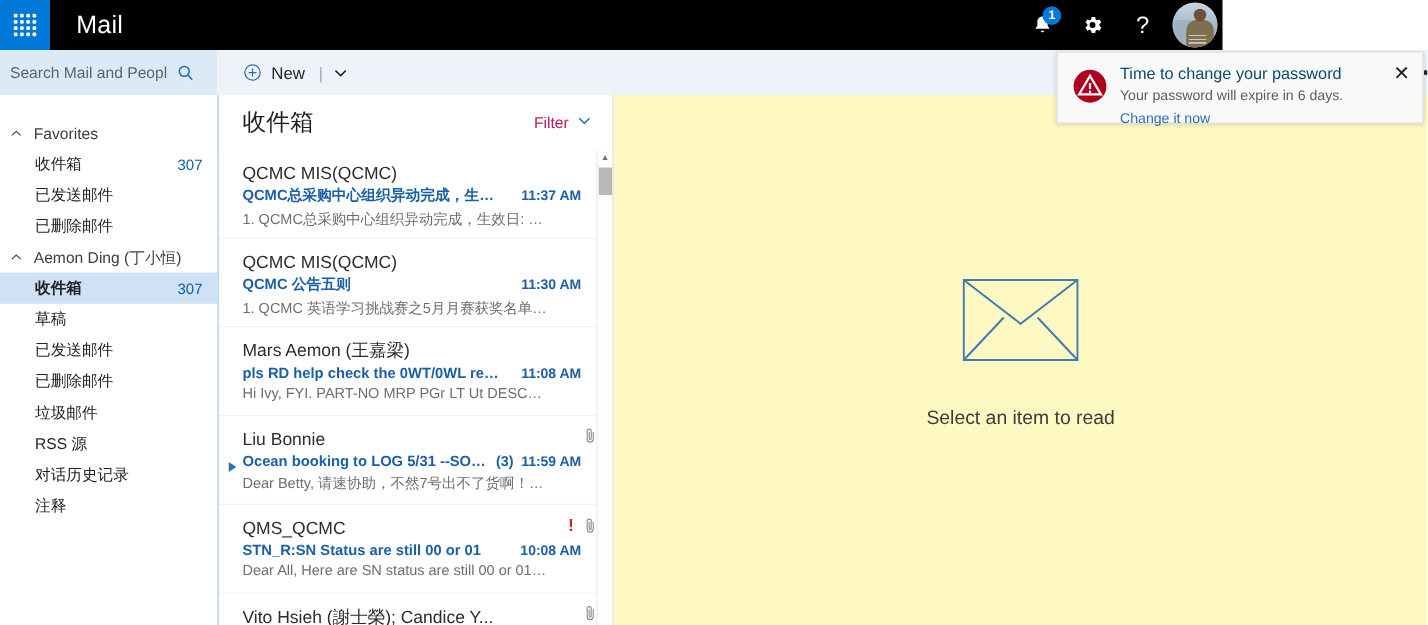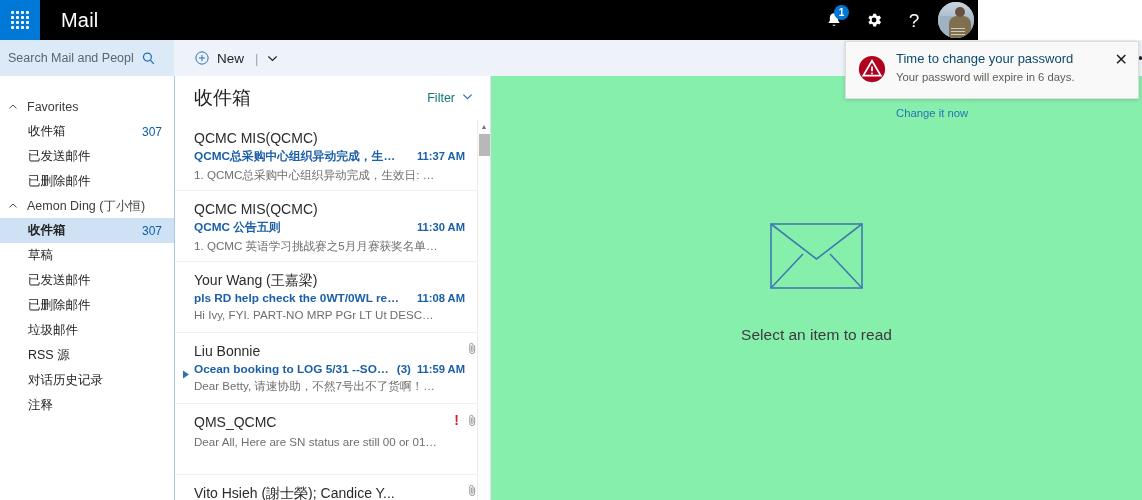--- a/index.html
+++ b/index.html
@@ -121,21 +121,21 @@
   .list-pane {
     position: absolute; top: 76px; left: 174px; width: 316px; height: 424px;
     background: #ffffff; border-left: 1px solid #a9c6e4; overflow: hidden;
   }
   .list-head {
     height: 44px; display: flex; align-items: center; justify-content: space-between;
     padding: 0 17px 0 19px;
   }
   .list-title { font-size: 19px; color: #1f1f1f; font-weight: 400; }
   .filter-btn {
-    display: flex; align-items: center; gap: 7px; color: #0f766e;
+    display: flex; align-items: center; gap: 7px; color: #be185d;
     font-size: 12.5px; cursor: pointer; margin-left: 36px;
   }
   .msg-scroll { position: relative; height: 380px; }
   .msg-row {
     position: relative; height: 71px; padding: 9px 25px 0 19px;
     border-bottom: 1px solid #f0f0f0; cursor: pointer; background: #fff;
   }
   .row-from {
     font-size: 14px; color: #23527c00; color: #2b2b2b; font-weight: 400;
     white-space: nowrap; overflow: hidden; text-overflow: ellipsis;
@@ -180,21 +180,21 @@
     color: #707070; font-size: 7px; cursor: pointer;
   }
   .lscroll .thumb {
     position: absolute; top: 14px; left: 1px; width: 11px; height: 22px;
     background: #b8b8b8; cursor: pointer;
   }
 
   
   .read-pane {
     position: absolute; top: 76px; left: 490px; width: 652px; height: 424px;
-    background: #86efac; border-left: 1px solid #dfe3e8;
+    background: #fef9c3; border-left: 1px solid #dfe3e8;
     display: flex; flex-direction: column; align-items: center;
     justify-content: flex-start; padding-top: 147px;
   }
   .env { width: 93px; height: 66px; }
   .env rect { fill: none; stroke: #3f7cb0; stroke-width: 1.6; }
   .env path { fill: none; stroke: #3f7cb0; stroke-width: 1.6; }
   .read-title { margin-top: 37px; font-size: 15.5px; color: #3c3c3c; }
   .read-link {
     margin-top: 13px; font-size: 12.8px; color: #2a72b5; cursor: pointer;
   }
@@ -203,21 +203,21 @@
   .notif {
     position: absolute; top: 41px; left: 845px; width: 294px; height: 58px;
     background: #f9f9f9; border: 1px solid #dcdcdc;
     box-shadow: 0 1px 4px rgba(0,0,0,.16);
     display: flex; padding: 9px 10px 0 12px;
   }
   .notif-icon { flex: 0 0 30px; padding-top: 4px; }
   .notif-body { flex: 1; padding-left: 8px; }
   .notif-title { font-size: 13px; color: #0c4a6e; line-height: 16px; }
   .notif-sub { font-size: 11.3px; color: #5c5c5c; margin-top: 3px; line-height: 14px; }
-  .notif-link { font-size: 11.3px; color: #2a72b5; margin-top: 23px; cursor: pointer; display: inline-block; }
+  .notif-link { font-size: 11.3px; color: #2a72b5; margin-top: 5px; cursor: pointer; display: inline-block; }
   .notif-close {
     flex: 0 0 18px; color: #1f1f1f; font-size: 16px; line-height: 14px;
     cursor: pointer; text-align: right; padding-top: 2px;
   }
 </style>
 </head>
 <body>
 
 <div class="app">
 
@@ -400,21 +400,21 @@
       <div class="msg-row">
         <div class="row-from">QCMC MIS(QCMC)</div>
         <div class="row-line2">
           <span class="row-subject">QCMC 公告五则</span>
           <span class="row-time">11:30 AM</span>
         </div>
         <div class="row-preview">1. QCMC 英语学习挑战赛之5月月赛获奖名单 此公告...</div>
       </div>
 
       <div class="msg-row">
-        <div class="row-from">Your Wang (王嘉梁)</div>
+        <div class="row-from">Mars Aemon (王嘉梁)</div>
         <div class="row-line2">
           <span class="row-subject">pls RD help check the 0WT/0WL release PR li</span>
           <span class="row-time">11:08 AM</span>
         </div>
         <div class="row-preview">Hi Ivy, FYI. PART-NO MRP PGr LT Ut DESCRIPTION if c...</div>
       </div>
 
       <div class="msg-row">
         <span class="row-expander">
           <svg width="8" height="9" viewBox="0 0 8 9">
@@ -440,20 +440,24 @@
       <div class="msg-row">
         <div class="row-icons">
           <span class="imp-mark">!</span>
           <span class="clip">
             <svg width="11" height="13" viewBox="0 0 12 16">
                 <path d="M8.6 4.2v7.1a3 3 0 0 1-6 0V3.6a2 2 0 0 1 4 0v7.2a1 1 0 0 1-2 0V4.4" fill="none" stroke="#8d8d8d" stroke-width="1.1"></path>
               </svg>
           </span>
         </div>
         <div class="row-from">QMS_QCMC</div>
+        <div class="row-line2">
+          <span class="row-subject">STN_R:SN Status are still 00 or 01</span>
+          <span class="row-time">10:08 AM</span>
+        </div>
         <div class="row-preview">Dear All, Here are SN status are still 00 or 01, Please se...</div>
       </div>
 
       <div class="msg-row">
 
         <div class="row-icons">
           <span class="clip">
             <svg width="11" height="13" viewBox="0 0 12 16">
                 <path d="M8.6 4.2v7.1a3 3 0 0 1-6 0V3.6a2 2 0 0 1 4 0v7.2a1 1 0 0 1-2 0V4.4" fill="none" stroke="#8d8d8d" stroke-width="1.1"></path>
               </svg>

